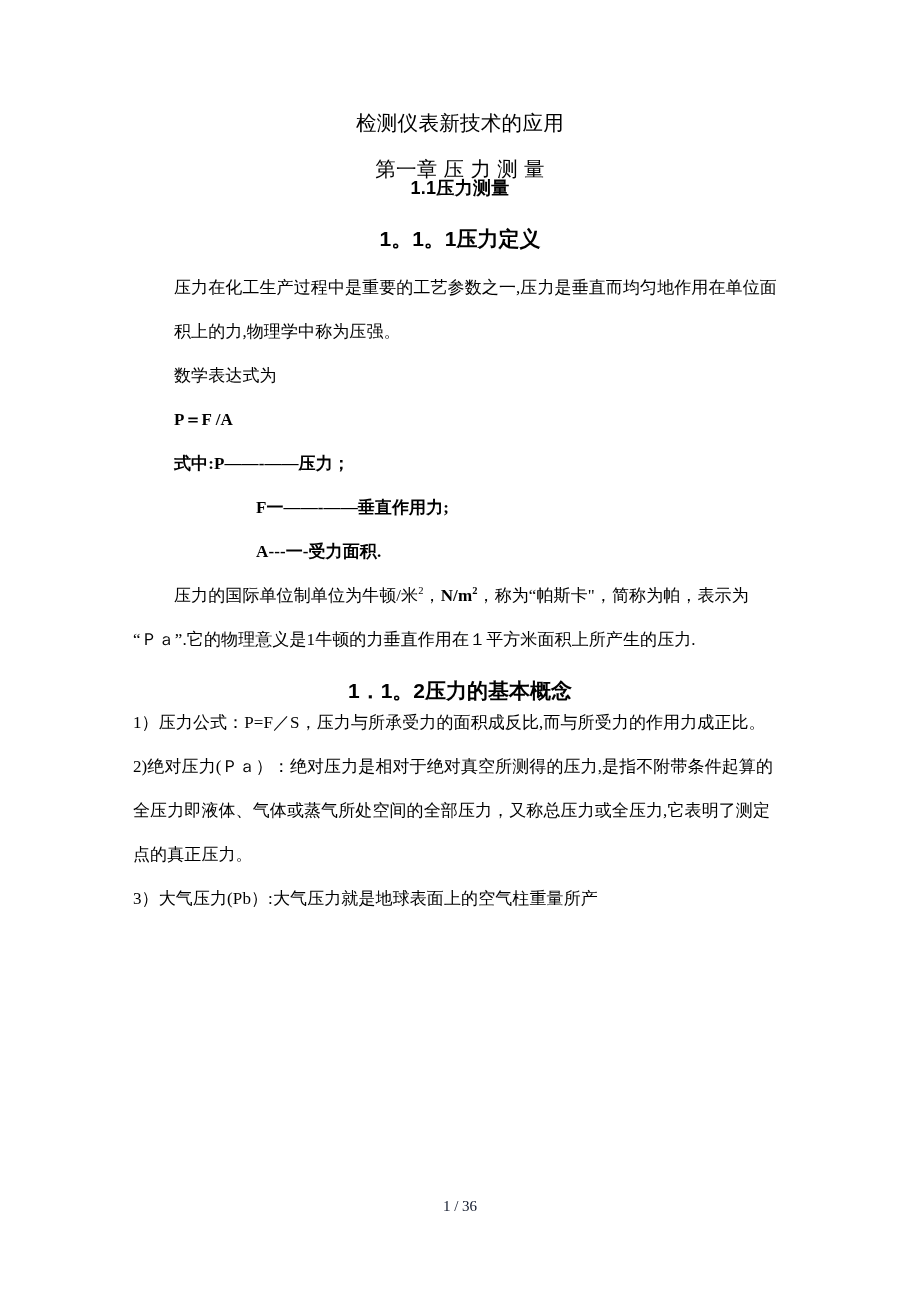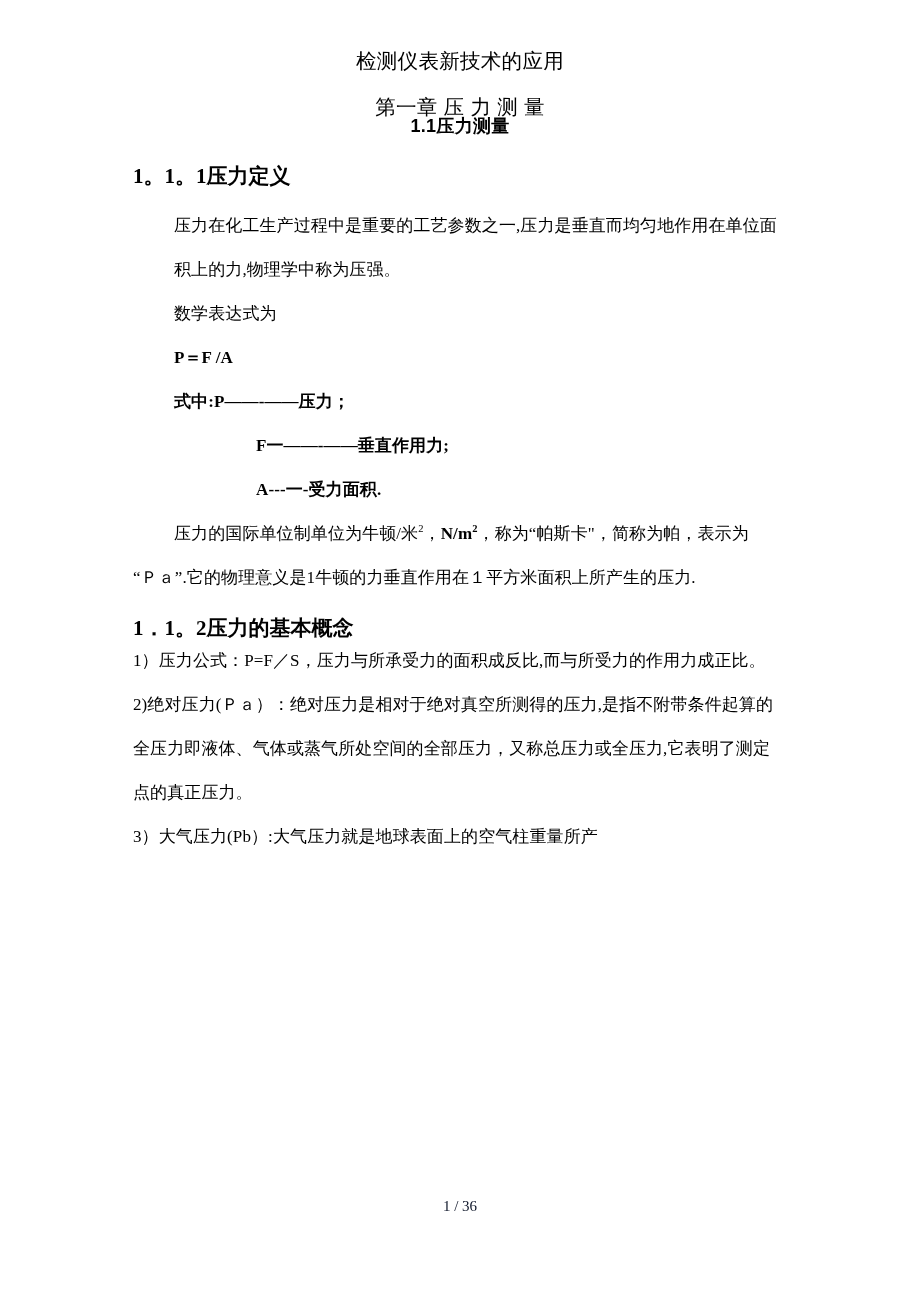--- a/index.html
+++ b/index.html
@@ -28,34 +28,35 @@
 
   
   .title-line {
     text-align: center;
     font-family: "Liberation Sans", "DejaVu Sans", sans-serif;
     font-size: 20.5px;
     line-height: 1.0;
     letter-spacing: 0.3px;
     white-space: pre;
   }
-  .title-1 { margin-top: 51px; }
+  .title-1 { margin-top: 113px; }
   .title-2 { margin-top: 25px; }
   .title-3 {
     font-weight: bold;
     font-size: 18px;
   }
 
   
   .heading {
-    font-family: Liberation Serif, serif;
+    font-family: Liberation Sans, sans-serif;
     font-weight: bold;
     font-size: 21px;
     line-height: 1.0;
     white-space: pre;
+    text-align: center;
   }
   .h-1 { margin-top: 31px; }
   .h-2 { margin-top: 18px; }
 
   
   .para {
     font-size: 17px;
     line-height: 44px;
     white-space: pre-wrap;
     letter-spacing: 0.1px;

